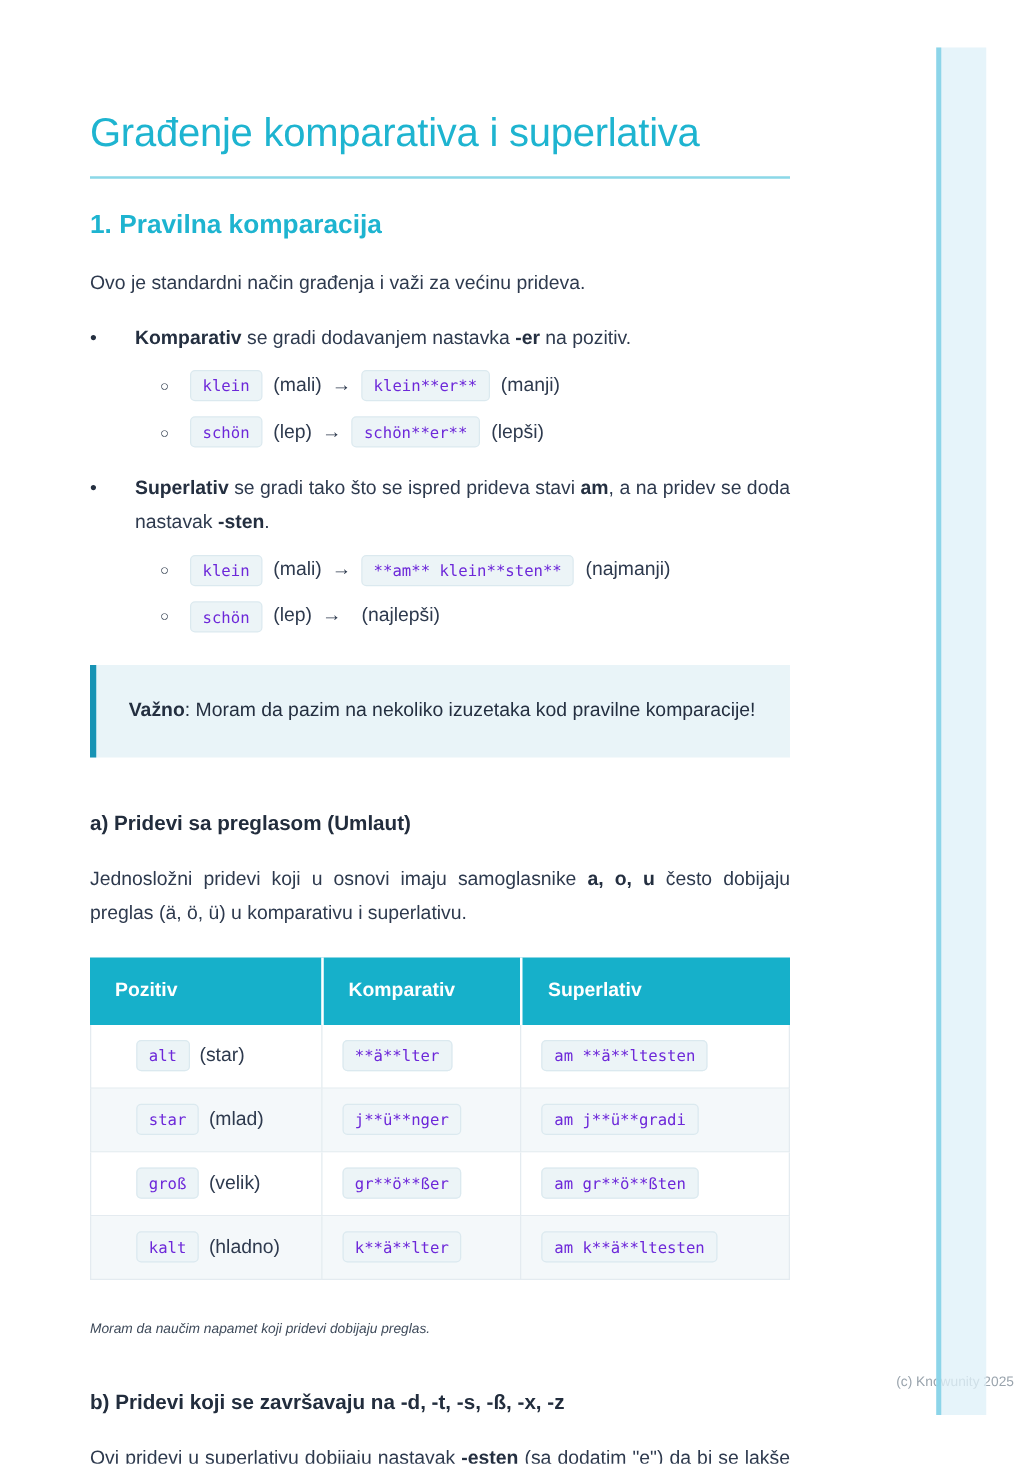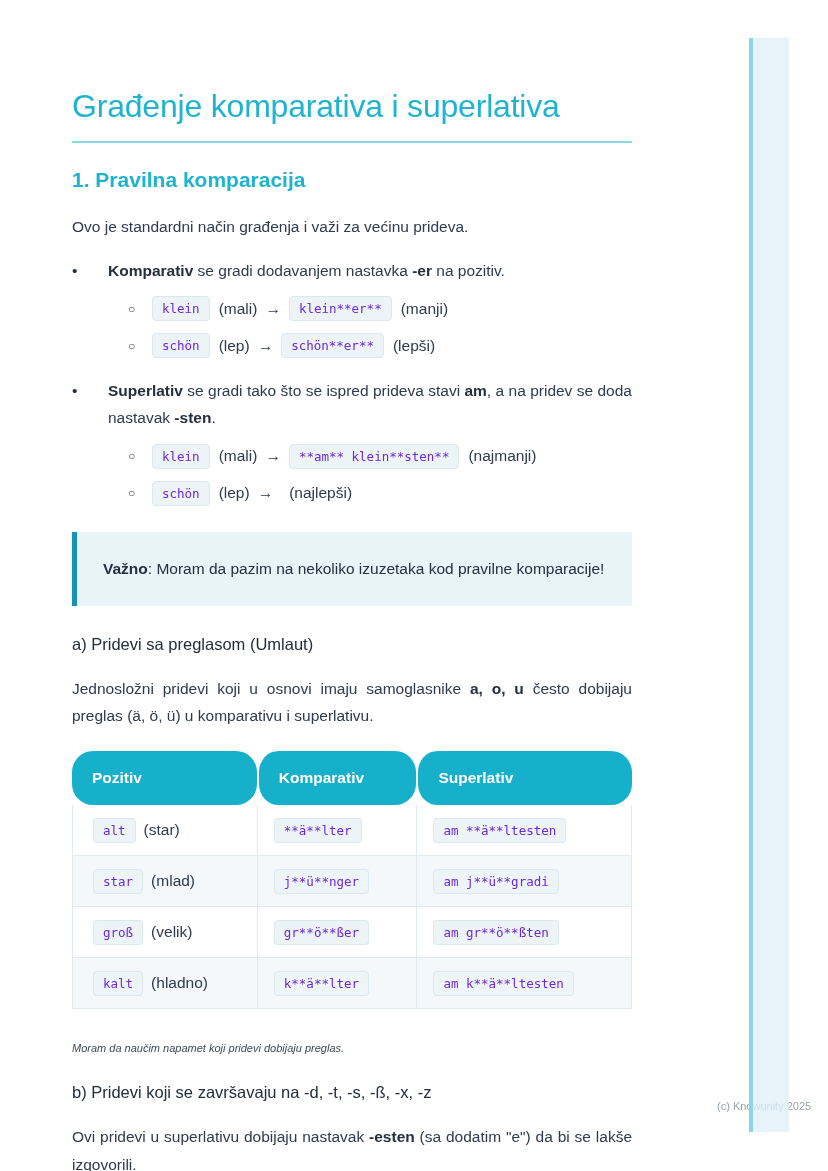--- a/index.html
+++ b/index.html
@@ -94,53 +94,52 @@
     margin-top:26px;
     background:#e9f4f8;
     border-left:5px solid #1793b4;
     padding:23px 26px;
     font-size:15.5px;
     line-height:1.85;
     text-align:justify;
     color:#242f40;
   }
   .subsection-heading {
-    margin-top:29px;
+    margin-top:44px;
     font-size:16.5px;
-    font-weight:400;
+    font-weight:700;
     color:#222d3d;
   }
   .umlaut-table {
     width:100%;
     margin-top:22px;
     border-collapse:separate;
     border-spacing:0;
   }
   .umlaut-table th {
     background:#16b0ca;
     color:#ffffff;
     font-size:15.5px;
     font-weight:700;
     text-align:left;
     padding:18px 20px;
-    border-radius:21px;
   }
   .umlaut-table th + th { border-left:2px solid #ffffff; }
   .umlaut-table col.c1 { width:33%; }
   .umlaut-table col.c2 { width:28.5%; }
   .umlaut-table col.c3 { width:38.5%; }
   .umlaut-table td {
     padding:16px 16px;
     font-size:15.5px;
     background:#ffffff;
     border-bottom:1px solid #e4ebf0;
     border-left:1px solid #e4ebf0;
     vertical-align:middle;
   }
-  .umlaut-table td:first-child { padding-left:20px; }
+  .umlaut-table td:first-child { padding-left:36px; }
   .umlaut-table td:last-child { border-right:1px solid #e4ebf0; }
   .umlaut-table tbody tr:nth-child(even) td { background:#f4f8fa; }
   .umlaut-table tbody tr:nth-child(even) .code-chip,
   .callout-row .code-chip { background:#eef5f8; }
   .study-note {
     margin-top:33px;
     font-style:italic;
     font-size:11px;
     color:#3e4a5a;
   }

